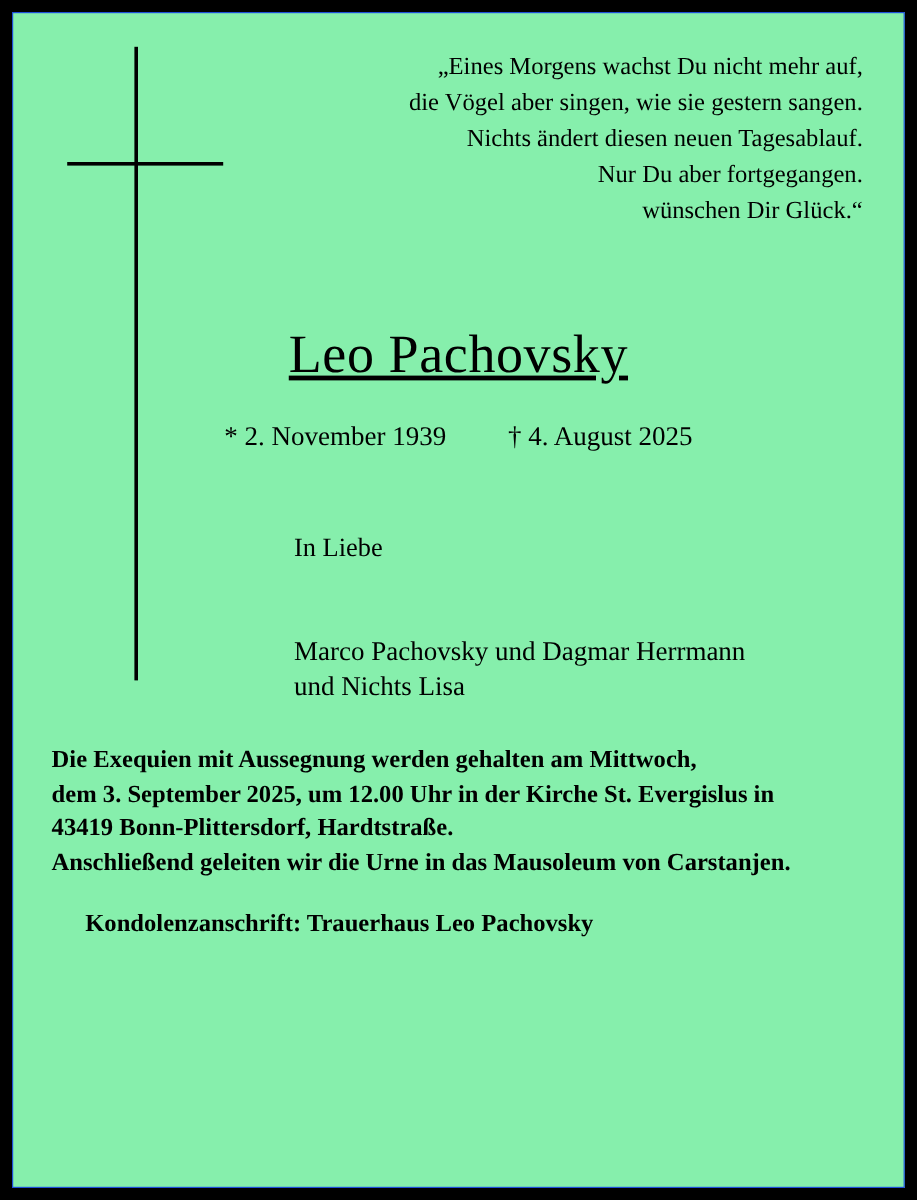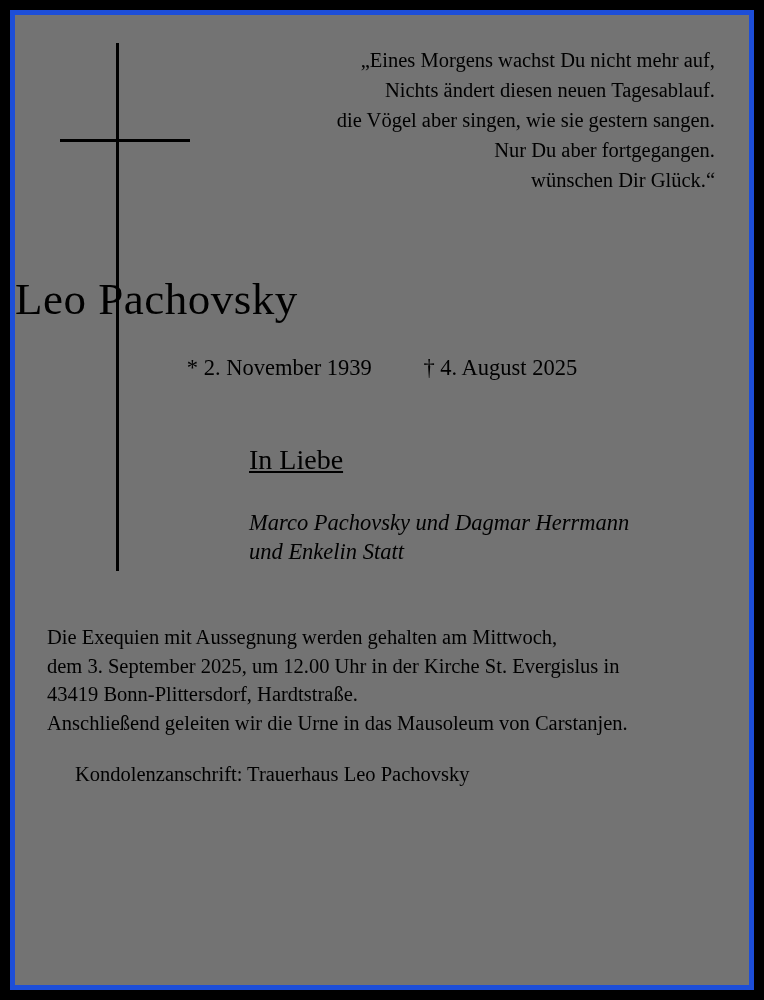--- a/index.html
+++ b/index.html
@@ -21,23 +21,23 @@
     width: 764px;
     height: 1000px;
     background: #000000;
     box-sizing: border-box;
     padding: 10px;
   }
   .notice-inner {
     position: relative;
     width: 744px;
     height: 980px;
-    background: #737373;
+    background: #86efac;
     box-sizing: border-box;
-    border: 5px solid #1d4ed8;
+    border: 1px solid #1d4ed8;
     overflow: hidden;
   }
 
   
   .cross {
     position: absolute;
     left: 45px;
     top: 28px;
     width: 130px;
     height: 528px;
@@ -72,62 +72,63 @@
   .poem div {
     white-space: nowrap;
   }
 
   
   .name {
     position: absolute;
     left: 0;
     right: 0;
     top: 258px;
+    text-align: center;
     font-size: 45px;
     letter-spacing: 0.5px;
+    text-decoration: underline;
   }
 
   
   .dates {
     position: absolute;
     left: 0;
     right: 0;
     top: 340px;
     text-align: center;
     font-size: 22.5px;
   }
   .dates .birth { margin-right: 46px; }
   .dates .death { }
 
   
   .inliebe {
     position: absolute;
     left: 234px;
     top: 430px;
-    font-size: 28px;
+    font-size: 22px;
     line-height: 30px;
-    text-decoration: underline;
   }
   .survivors {
     position: absolute;
     left: 234px;
-    top: 493px;
+    top: 517px;
     font-size: 22.5px;
     line-height: 29px;
-    font-style: italic;
   }
 
   
   .lower {
     position: absolute;
     left: 32px;
     top: 608px;
     right: 20px;
     font-size: 20.5px;
     line-height: 28.5px;
+    font-weight: bold;
   }
   .lower p {
     margin: 0 0 23px 0;
   }
   .lower p.last {
     margin-bottom: 0;
     margin-left: 28px;
   }
   .lower em {
     font-style: italic;
@@ -139,38 +140,38 @@
 <div class="notice-outer">
   <div class="notice-inner">
 
     <div class="cross">
       <div class="vbar"></div>
       <div class="hbar"></div>
     </div>
 
     <div class="poem">
       <div>„Eines Morgens wachst Du nicht mehr auf,</div>
+      <div>die Vögel aber singen, wie sie gestern sangen.</div>
       <div>Nichts ändert diesen neuen Tagesablauf.</div>
-      <div>die Vögel aber singen, wie sie gestern sangen.</div>
       <div>Nur Du aber fortgegangen.</div>
       <div>wünschen Dir Glück.“</div>
     </div>
 
     <div class="name">Leo Pachovsky</div>
 
     <div class="dates">
       <span class="birth">* 2. November 1939</span>
       <span class="death">† 4. August 2025</span>
     </div>
 
     <div class="inliebe">In Liebe</div>
 
     <div class="survivors">
       <div>Marco Pachovsky und Dagmar Herrmann</div>
-      <div>und Enkelin Statt</div>
+      <div>und Nichts Lisa</div>
     </div>
 
     <div class="lower">
       <p>
         <span>Die Exequien mit Aussegnung werden gehalten am Mittwoch,</span><br>
         <span>dem 3. September 2025, um 12.00 Uhr in der Kirche St. Evergislus in</span><br>
         <span>43419 Bonn-Plittersdorf, Hardtstraße.</span><br>
         <span>Anschließend geleiten wir die Urne in das Mausoleum von Carstanjen.</span>
       </p>
       <p class="last">

